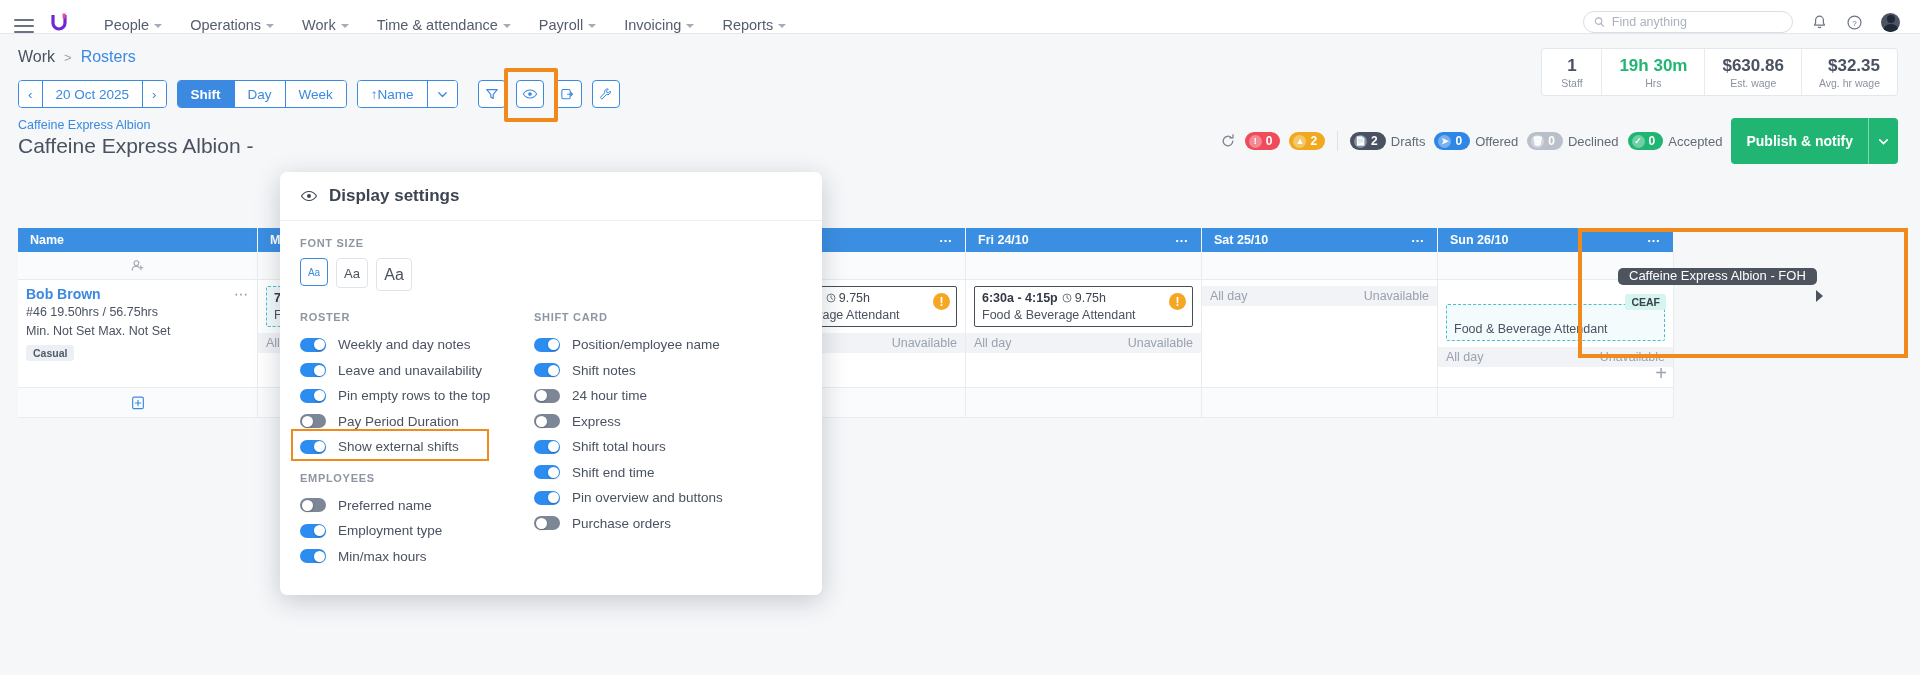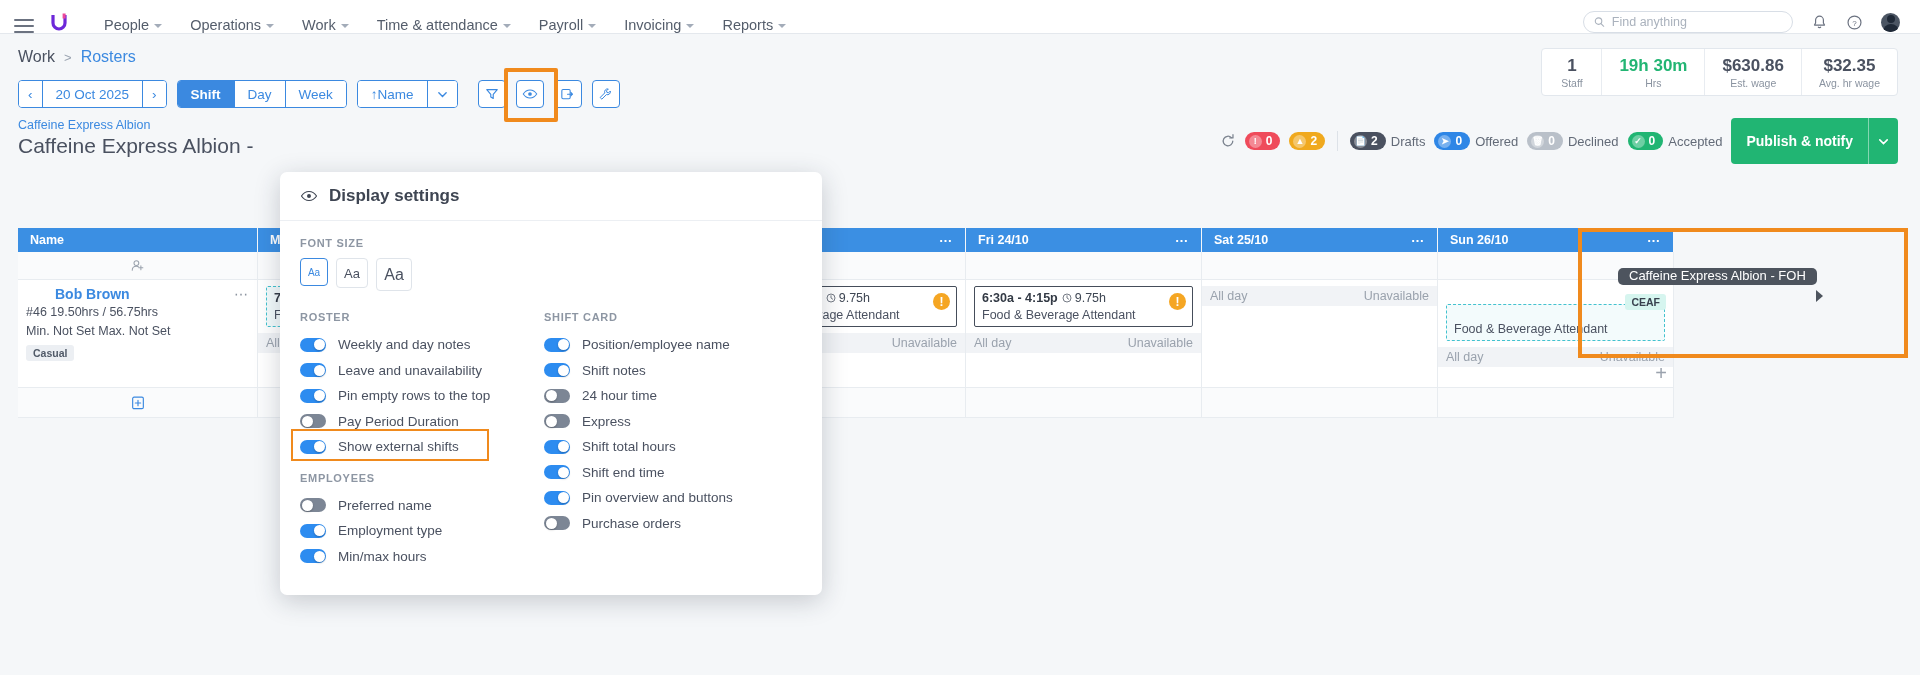--- a/index.html
+++ b/index.html
@@ -42,21 +42,21 @@
   .breadcrumb { display:flex; align-items:center; gap:9px; font-size:16px; padding:14px 0 0 18px; }
   .bc-static { color:#4a5160; }
   .bc-sep { color:#9aa3b0; font-size:13px;}
   .bc-link { color:#3b89e0; cursor:pointer;}
 
   .stats {
     position:absolute; right:22px; top:48px; display:flex;
     border:1px solid #e2e7ed; border-radius:4px; background:#fff; overflow:hidden;
   }
   .stat { padding:6px 17px 6px; text-align:center; border-right:1px solid #e8ecf1; min-width:60px;}
-  .stat:last-child{border-right:0;}
+  .stat:last-child{border-right:0;text-align:right;}
   .stat .v { font-size:17px; font-weight:bold; color:#4a5160; line-height:1.25;}
   .stat .v.green { color:#22b573;}
   .stat .l { font-size:10.5px; color:#8a93a0; margin-top:1px;}
 
   
   .toolbar { display:flex; align-items:center; gap:10px; padding:14px 0 0 18px; position:relative;}
   .btngrp { display:flex; border:1px solid #3b89e0; border-radius:4px; overflow:hidden; height:28px;}
   .btngrp > div {
     display:flex;align-items:center;justify-content:center;
     padding:0 13px; font-size:13.5px; color:#3b89e0; background:#fff;
@@ -108,21 +108,21 @@
     display:flex; align-items:center; justify-content:center;
   }
   .cell {
     min-height:108px; background:#fff; border-right:1px solid #e8ecf0; border-bottom:1px solid #e8ecf0;
     padding:6px 8px; position:relative;
   }
   .addrow {
     height:30px; background:#fafbfc; border-right:1px solid #e8ecf0; border-bottom:1px solid #e8ecf0;
     display:flex; align-items:center; justify-content:center;
   }
-  .empname { font-size:14px; color:#3b89e0; font-weight:bold; cursor:pointer;margin-left:29px;}
+  .empname { font-size:14px; color:#3b89e0; font-weight:bold; cursor:pointer;}
   .emprow1 { display:flex; align-items:flex-start; }
   .emprow1 .dots { margin-left:auto; color:#8c94a0; letter-spacing:1px; cursor:pointer; font-size:14px;}
   .empmeta { font-size:12.5px; color:#4a5160; margin-top:2px; line-height:1.35;}
   .badge-cas { display:inline-block; margin-top:5px; background:#eceff3; color:#515a68; font-size:10.5px; font-weight:bold; border-radius:3px; padding:2px 7px;}
 
   .shiftcard {
     border:1px solid #454d5a; border-radius:2px; background:#fff; padding:4px 7px; position:relative;
   }
   .sc-time { font-size:12.5px; color:#333a45; font-weight:bold; display:flex; align-items:center; gap:4px;}
   .sc-hrs { font-weight:normal; color:#3f4754; display:flex; align-items:center; gap:3px;}
@@ -175,21 +175,21 @@
   .modal-body { padding:16px 20px 26px; }
   .sec-label { font-size:11px; font-weight:bold; color:#8d96a3; letter-spacing:.7px; margin-bottom:9px;}
   .fontsizes { display:flex; gap:8px; margin-bottom:20px;}
   .fsbox {
     border:1px solid #dfe4ea; border-radius:4px; background:#fff; cursor:pointer;
     display:flex; align-items:center; justify-content:center; color:#4a5160;
   }
   .fsbox.s1{width:28px;height:28px;font-size:10px;border-color:#3b89e0;color:#3b89e0;}
   .fsbox.s2{width:32px;height:30px;font-size:13px;}
   .fsbox.s3{width:36px;height:33px;font-size:16px;}
-  .cols2 { display:flex; gap:12px; }
+  .cols2 { display:flex; gap:2px; }
   .colL { width:232px; }
   .colR { width:250px; }
   .togrow { display:flex; align-items:center; gap:12px; height:25.5px; cursor:pointer;}
   .toglabel { font-size:13.5px; color:#4a5160; white-space:nowrap;}
   .tog {
     width:26px;height:14px;border-radius:8px;position:relative;flex:0 0 auto;
     background:#2d8cf0; transition:none;
   }
   .tog.off{background:#7c8695;}
   .tog::after{

